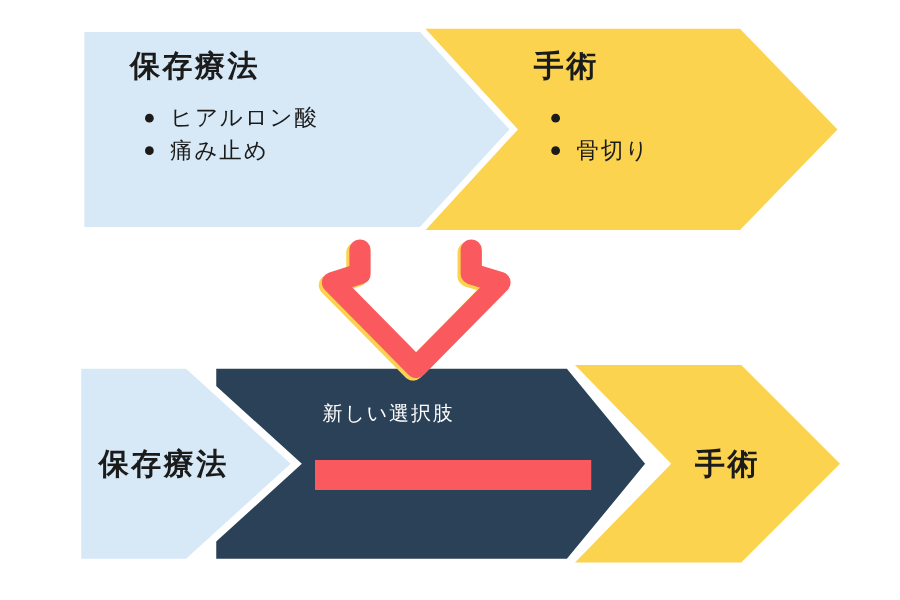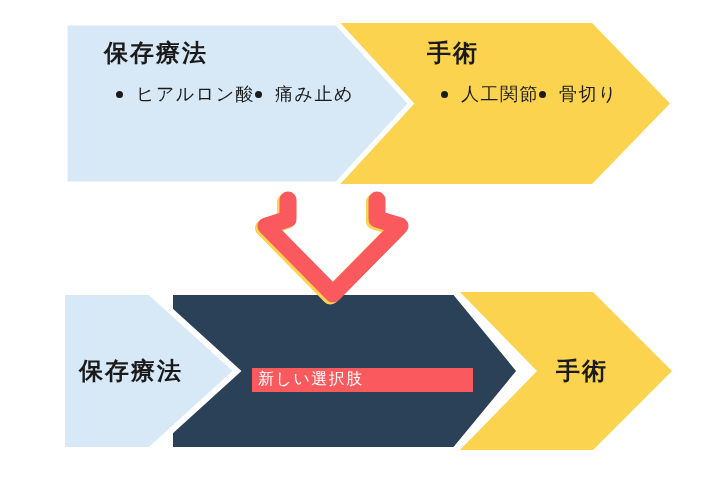--- a/index.html
+++ b/index.html
@@ -6,21 +6,21 @@
   .canvas {
     position:relative; width:720px; height:480px; background:#ffffff;
     overflow:hidden; font-family:"DejaVu Sans", sans-serif;
   }
   .canvas svg { position:absolute; left:0; top:0; }
   .abs { position:absolute; }
   .heading {
     font-size:24px; font-weight:600; letter-spacing:2px;
     color:#1b1b1b; line-height:24px; white-space:nowrap;
   }
-  .bullets { display:flex; }
+  .bullets { display:flex; flex-direction:column; }
   .bullet-row {
     display:flex; align-items:center; height:26px;
     font-size:18px; letter-spacing:1.5px; color:#1b1b1b; white-space:nowrap;
   }
   .dot {
     width:7px; height:7px; border-radius:50%;
     background:#1b1b1b; margin-right:13px; flex:none;
   }
   .nav-subtitle {
     font-size:16px; letter-spacing:1.5px; color:#ffffff;
@@ -60,28 +60,27 @@
     <div class="bullet-row">
       <span class="dot"></span>
       <span>痛み止め</span>
     </div>
   </div>
 
   <div class="abs heading" style="left:427px; top:41px;">手術</div>
   <div class="abs bullets" style="left:441px; top:81px;">
     <div class="bullet-row">
       <span class="dot"></span>
-      <span>人工関節</span>
     </div>
     <div class="bullet-row">
       <span class="dot"></span>
       <span>骨切り</span>
     </div>
   </div>
 
   <div class="abs heading" style="left:79px; top:359px;">保存療法</div>
 
-  <div class="abs nav-subtitle" style="left:258px; top:322px;margin-top:48px;">新しい選択肢</div>
+  <div class="abs nav-subtitle" style="left:258px; top:322px;">新しい選択肢</div>
   <div class="abs highlight-bar" style="left: 252px; top: 368px; background: rgb(250, 90, 94);"></div>
 
   <div class="abs heading" style="left:556px; top:359px;">手術</div>
 
 </div>
 
 </body></html>

